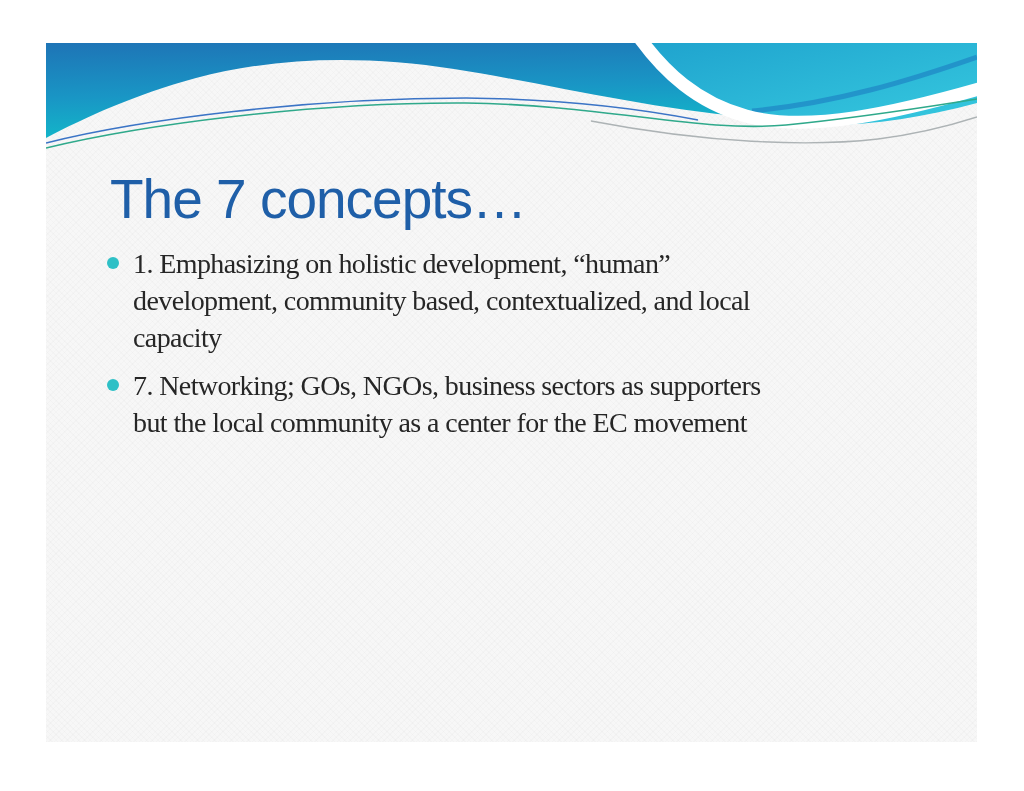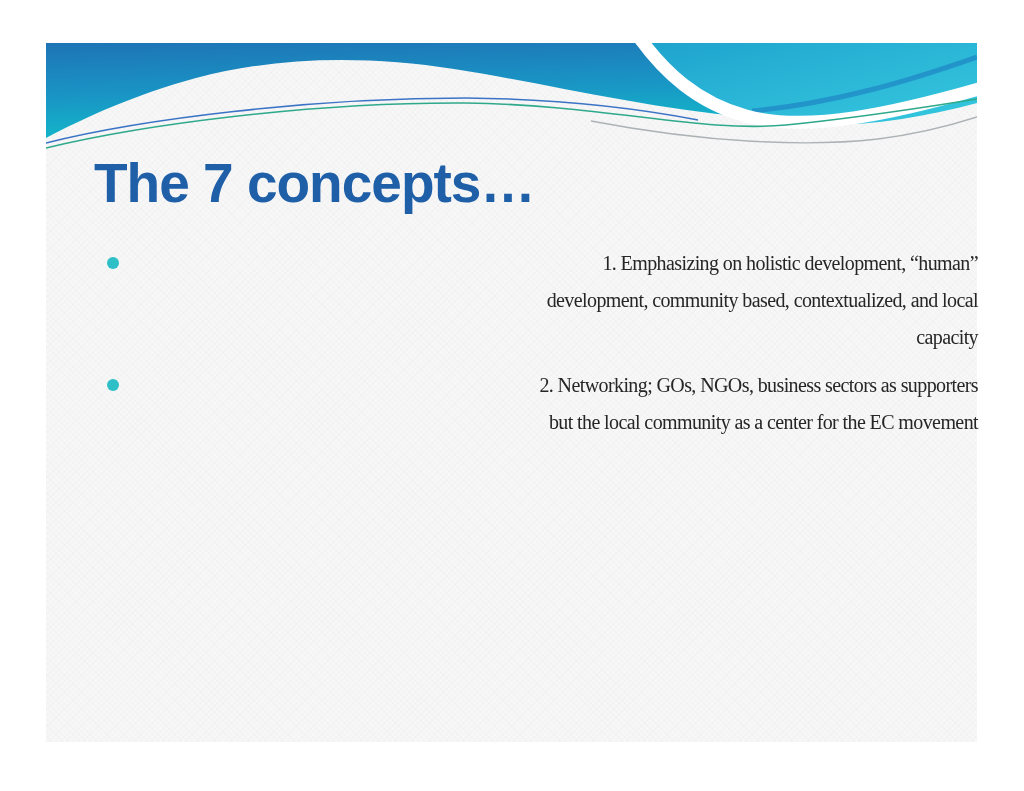--- a/index.html
+++ b/index.html
@@ -13,37 +13,36 @@
     position:absolute;left:46px;top:43px;width:931px;height:699px;
     background-color:var(--slide-bg,#F7F7F7);
     background-image:
       repeating-linear-gradient(45deg, rgba(0,0,0,0.016) 0 1px, transparent 1px 4px),
       repeating-linear-gradient(-45deg, rgba(0,0,0,0.016) 0 1px, transparent 1px 4px);
   }
   .wave{
     position:absolute;left:0;top:0;width:931px;height:170px;display:block;
   }
   .slide-title{
-    position:absolute;left:48px;top:112px;margin:0;
+    position:absolute;left:48px;top:112px;margin:16px;
     font-family:"Liberation Sans", sans-serif;
-    font-size:55px;font-weight:700;letter-spacing:-1px;line-height:1.05;
+    font-size:55px;font-weight:400;letter-spacing:-1px;line-height:1.05;
     color:var(--title,#1F5FA8);
     white-space:nowrap;
   }
   .bullet-list{
     position:absolute;left:60px;top:202px;width:872px;
     margin:0;padding:0;list-style:none;
   }
   .bullet-list li{
     position:relative;margin:0 0 11px 0;padding:0 0 0 27px;
     font-family:"Liberation Serif", serif;
-    font-size:20px;line-height:37px;letter-spacing:-0.6px;
+    font-size:28px;line-height:37px;letter-spacing:-0.6px;
     color:var(--body,#262626);
     white-space:pre-line;
-    text-align:right;
   }
   .dot{
     position:absolute;left:1px;top:12px;width:12px;height:12px;border-radius:50%;
     background:var(--bullet,#2EC0C6);
   }
 </style>
 </head>
 <body>
 
 <div class="page">
@@ -70,18 +69,18 @@
       <path d="M0,105 C95,82 265,59 420,60 C560,62 655,90 740,82 C820,74 880,64 931,56" fill="none" style="stroke:var(--line-green)" stroke-width="1.6"></path>
       <path d="M545,78 C660,100 762,104 832,96 C872,91 906,82 931,74" fill="none" style="stroke:var(--line-gray)" stroke-width="1.4"></path>
     </svg>
 
     <h1 class="slide-title">The 7 concepts…</h1>
 
     <ul class="bullet-list">
         <li><span class="dot"></span><span>1. Emphasizing on holistic development, “human”
 development, community based, contextualized, and local
 capacity</span></li>
-        <li><span class="dot"></span><span>2. Networking; GOs, NGOs, business sectors as supporters
+        <li><span class="dot"></span><span>7. Networking; GOs, NGOs, business sectors as supporters
 but the local community as a center for the EC movement</span></li>
       </ul>
 
   </div>
 </div>
 
 </body></html>

